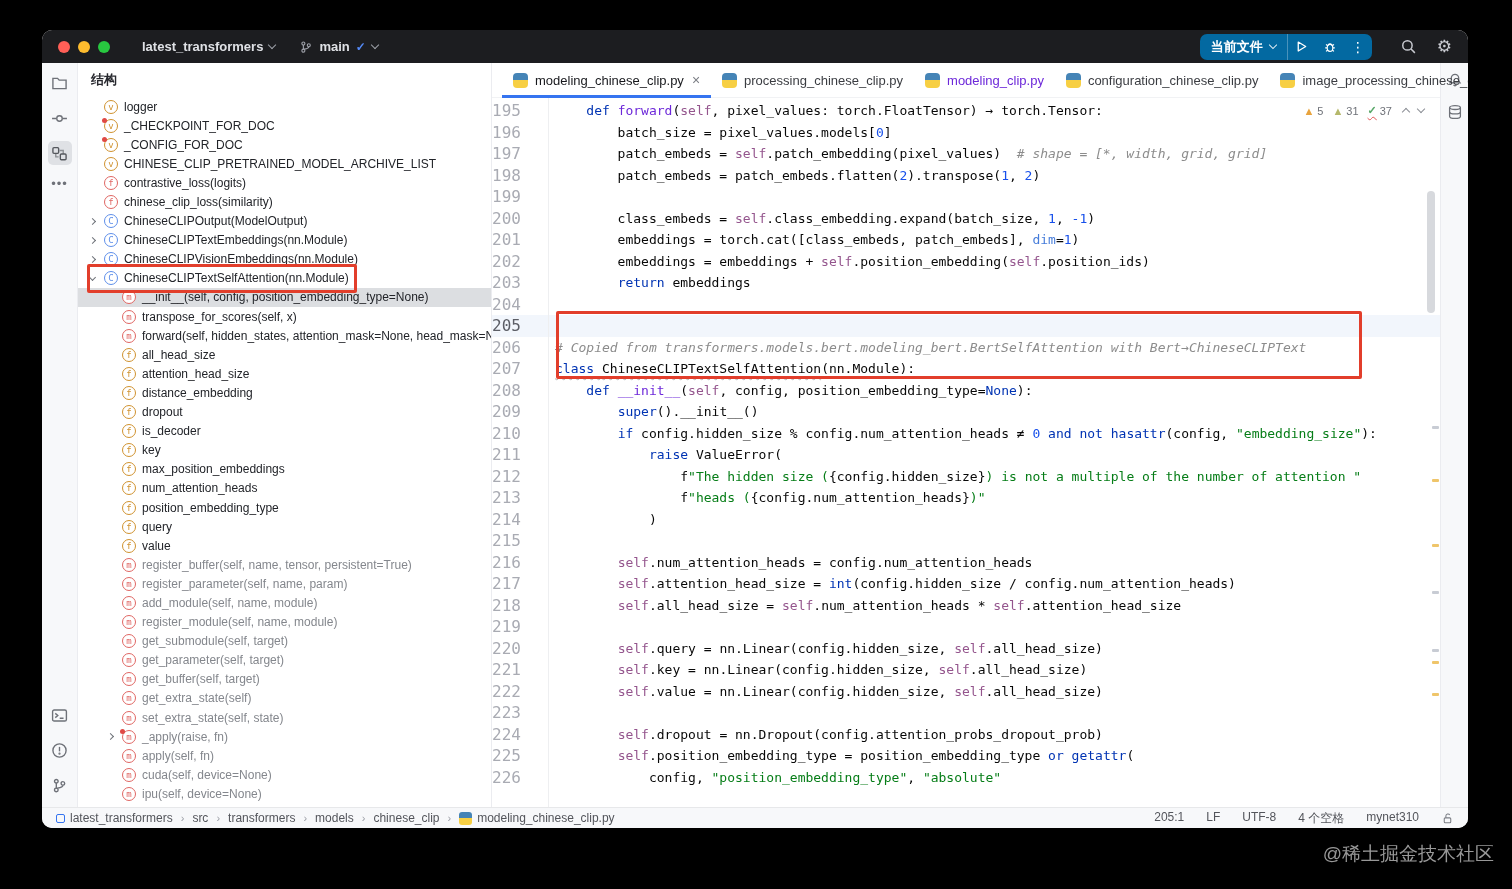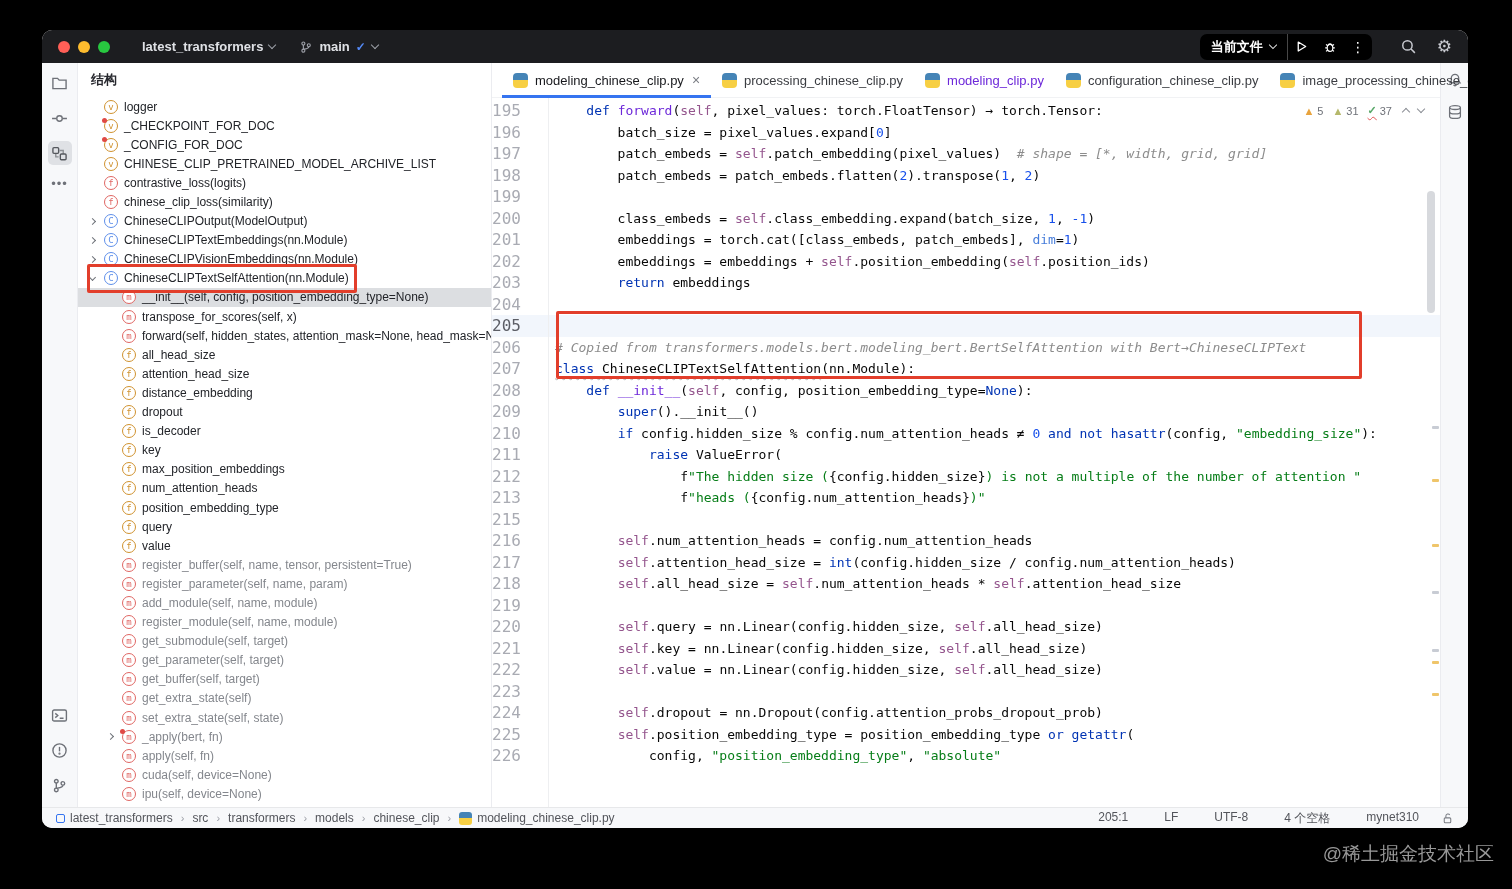--- a/index.html
+++ b/index.html
@@ -13,21 +13,21 @@
   
   .titlebar { height:33px; flex:none; background:#1c1d20; display:flex; align-items:center;
     color:#dfe1e5; font-size:13px; padding:0 16px; }
   .tl { width:12px; height:12px; border-radius:50%; margin-right:8px; flex:none; }
   .tl.red{background:#ff5f57}.tl.yellow{background:#febc2e}.tl.green{background:#28c840}
   .tb-item { display:flex; align-items:center; gap:6px; margin-left:24px; }
   .chev { width:6px; height:6px; border-right:1.4px solid #9da0a8; border-bottom:1.4px solid #9da0a8;
     transform:rotate(45deg); margin-top:-3px; flex:none; }
   .chev.white { border-color:rgba(255,255,255,.85); }
   .blue-check { color:#548af7; font-size:12px; font-weight:bold; }
-  .runwidget { display:flex; align-items:flex-start; height:26px; background:#000000; border-radius:7px;
+  .runwidget { display:flex; align-items:flex-start; height:26px; background:#0369a1; border-radius:7px;
     color:#fff; overflow:hidden; margin-left:auto; }
   .rw-seg { display:flex; align-items:center; gap:7px; padding:0 11px; height:100%; }
   .rw-sep { width:1px; height:100%; background:rgba(255,255,255,.28); }
   .rw-ic { width:28px; display:flex; align-items:center; justify-content:center; height:100%; }
   .titlebar-icons { display:flex; align-items:center; gap:20px; margin-left:28px; }
   .gear-glyph { font-size:17px; color:#c8cad0; line-height:1; }
 
   
   .main { flex:1; display:flex; min-height:0; }
 
@@ -408,21 +408,21 @@
           <div class="trow ind1 gray">
             <span class="tchev-slot"></span>
             <span class="ticon ic-method">m</span>
             <span class="tlabel">set_extra_state(self, state)</span>
           </div>
           <div class="trow ind1 gray">
             <span class="tchev-slot">
               <span class="tchev right"></span>
             </span>
             <span class="ticon ic-method dot">m</span>
-            <span class="tlabel">_apply(bert, fn)</span>
+            <span class="tlabel">_apply(raise, fn)</span>
           </div>
           <div class="trow ind1 gray">
             <span class="tchev-slot"></span>
             <span class="ticon ic-method">m</span>
             <span class="tlabel">apply(self, fn)</span>
           </div>
           <div class="trow ind1 gray">
             <span class="tchev-slot"></span>
             <span class="ticon ic-method">m</span>
             <span class="tlabel">cuda(self, device=None)</span>
@@ -461,38 +461,39 @@
             </div>
           </div>
         <span class="tab-sliver"></span>
 
       </div>
 
       <div class="code-area">
         <div class="gutterline"></div>
         <div>
             <div class="cl"><span class="ln">195</span><span class="ct"><span class="t-d">    </span><span class="t-k">def </span><span class="t-f">forward</span><span class="t-d">(</span><span class="t-s">self</span><span class="t-d">, pixel_values: torch.FloatTensor) → torch.Tensor:</span></span></div>
-            <div class="cl"><span class="ln">196</span><span class="ct"><span class="t-d">        batch_size = pixel_values.expand[</span><span class="t-n">0</span><span class="t-d">]</span></span></div>
+            <div class="cl"><span class="ln">196</span><span class="ct"><span class="t-d">        batch_size = pixel_values.models[</span><span class="t-n">0</span><span class="t-d">]</span></span></div>
             <div class="cl"><span class="ln">197</span><span class="ct"><span class="t-d">        patch_embeds = </span><span class="t-s">self</span><span class="t-d">.patch_embedding(pixel_values)  </span><span class="t-c"># shape = [*, width, grid, grid]</span></span></div>
             <div class="cl"><span class="ln">198</span><span class="ct"><span class="t-d">        patch_embeds = patch_embeds.flatten(</span><span class="t-n">2</span><span class="t-d">).transpose(</span><span class="t-n">1</span><span class="t-d">, </span><span class="t-n">2</span><span class="t-d">)</span></span></div>
             <div class="cl"><span class="ln">199</span><span class="ct"></span></div>
             <div class="cl"><span class="ln">200</span><span class="ct"><span class="t-d">        class_embeds = </span><span class="t-s">self</span><span class="t-d">.class_embedding.expand(batch_size, </span><span class="t-n">1</span><span class="t-d">, </span><span class="t-n">-1</span><span class="t-d">)</span></span></div>
             <div class="cl"><span class="ln">201</span><span class="ct"><span class="t-d">        embeddings = torch.cat([class_embeds, patch_embeds], </span><span class="t-kw">dim</span><span class="t-d">=</span><span class="t-n">1</span><span class="t-d">)</span></span></div>
             <div class="cl"><span class="ln">202</span><span class="ct"><span class="t-d">        embeddings = embeddings + </span><span class="t-s">self</span><span class="t-d">.position_embedding(</span><span class="t-s">self</span><span class="t-d">.position_ids)</span></span></div>
             <div class="cl"><span class="ln">203</span><span class="ct"><span class="t-d">        </span><span class="t-k">return</span><span class="t-d"> embeddings</span></span></div>
             <div class="cl"><span class="ln">204</span><span class="ct"></span></div>
             <div class="cl cur"><span class="ln">205</span><span class="ct"></span></div>
             <div class="cl"><span class="ln">206</span><span class="ct"><span class="t-c"># Copied from transformers.models.bert.modeling_bert.BertSelfAttention with Bert→ChineseCLIPText</span></span></div>
             <div class="cl"><span class="ln">207</span><span class="ct"><span class="t-k wavy">class </span><span class="t-d wavy">ChineseCLIPTextSelfAttention</span><span class="t-d">(nn.Module):</span></span></div>
             <div class="cl"><span class="ln">208</span><span class="ct"><span class="t-d">    </span><span class="t-k">def </span><span class="t-f">__init__</span><span class="t-d">(</span><span class="t-s">self</span><span class="t-d">, config, position_embedding_type=</span><span class="t-k">None</span><span class="t-d">):</span></span></div>
             <div class="cl"><span class="ln">209</span><span class="ct"><span class="t-d">        </span><span class="t-k">super</span><span class="t-d">().__init__()</span></span></div>
             <div class="cl"><span class="ln">210</span><span class="ct"><span class="t-d">        </span><span class="t-k">if</span><span class="t-d"> config.hidden_size % config.num_attention_heads ≠ </span><span class="t-n">0</span><span class="t-d"> </span><span class="t-k">and</span><span class="t-d"> </span><span class="t-k">not</span><span class="t-d"> </span><span class="t-k">hasattr</span><span class="t-d">(config, </span><span class="t-st">"embedding_size"</span><span class="t-d">):</span></span></div>
             <div class="cl"><span class="ln">211</span><span class="ct"><span class="t-d">            </span><span class="t-k">raise</span><span class="t-d"> ValueError(</span></span></div>
             <div class="cl"><span class="ln">212</span><span class="ct"><span class="t-d">                f</span><span class="t-st">"The hidden size (</span><span class="t-d">{config.hidden_size}</span><span class="t-st">) is not a multiple of the number of attention "</span></span></div>
             <div class="cl"><span class="ln">213</span><span class="ct"><span class="t-d">                f</span><span class="t-st">"heads (</span><span class="t-d">{config.num_attention_heads}</span><span class="t-st">)"</span></span></div>
+            <div class="cl"><span class="ln">214</span><span class="ct"><span class="t-d">            )</span></span></div>
             <div class="cl"><span class="ln">215</span><span class="ct"></span></div>
             <div class="cl"><span class="ln">216</span><span class="ct"><span class="t-d">        </span><span class="t-s">self</span><span class="t-d">.num_attention_heads = config.num_attention_heads</span></span></div>
             <div class="cl"><span class="ln">217</span><span class="ct"><span class="t-d">        </span><span class="t-s">self</span><span class="t-d">.attention_head_size = </span><span class="t-k">int</span><span class="t-d">(config.hidden_size / config.num_attention_heads)</span></span></div>
             <div class="cl"><span class="ln">218</span><span class="ct"><span class="t-d">        </span><span class="t-s">self</span><span class="t-d">.all_head_size = </span><span class="t-s">self</span><span class="t-d">.num_attention_heads * </span><span class="t-s">self</span><span class="t-d">.attention_head_size</span></span></div>
             <div class="cl"><span class="ln">219</span><span class="ct"></span></div>
             <div class="cl"><span class="ln">220</span><span class="ct"><span class="t-d">        </span><span class="t-s">self</span><span class="t-d">.query = nn.Linear(config.hidden_size, </span><span class="t-s">self</span><span class="t-d">.all_head_size)</span></span></div>
             <div class="cl"><span class="ln">221</span><span class="ct"><span class="t-d">        </span><span class="t-s">self</span><span class="t-d">.key = nn.Linear(config.hidden_size, </span><span class="t-s">self</span><span class="t-d">.all_head_size)</span></span></div>
             <div class="cl"><span class="ln">222</span><span class="ct"><span class="t-d">        </span><span class="t-s">self</span><span class="t-d">.value = nn.Linear(config.hidden_size, </span><span class="t-s">self</span><span class="t-d">.all_head_size)</span></span></div>
             <div class="cl"><span class="ln">223</span><span class="ct"></span></div>
             <div class="cl"><span class="ln">224</span><span class="ct"><span class="t-d">        </span><span class="t-s">self</span><span class="t-d">.dropout = nn.Dropout(config.attention_probs_dropout_prob)</span></span></div>
@@ -569,21 +570,21 @@
         <span class="crumb">
           <span>chinese_clip</span>
         </span>
         <span class="crumb-sep">›</span>
         <span class="crumb">
           <span class="py-sm"></span>
           <span>modeling_chinese_clip.py</span>
         </span>
       </div>
     <div class="status-right">
-      <span style="display:flex;gap:36px;">
+      <span style="display:flex;gap:22px;">
           <span>205:1</span>
           <span>LF</span>
           <span>UTF-8</span>
           <span>4 个空格</span>
           <span>mynet310</span>
         </span>
       <span>
         <svg width="13" height="13" viewBox="0 0 16 16" fill="none" stroke="#7b7e85" stroke-width="1.3">
           <rect x="4" y="7.2" width="8" height="6" rx="1.2"></rect>
           <path d="M6 7V5a2.6 2.6 0 0 1 4.8-1.4"></path>

